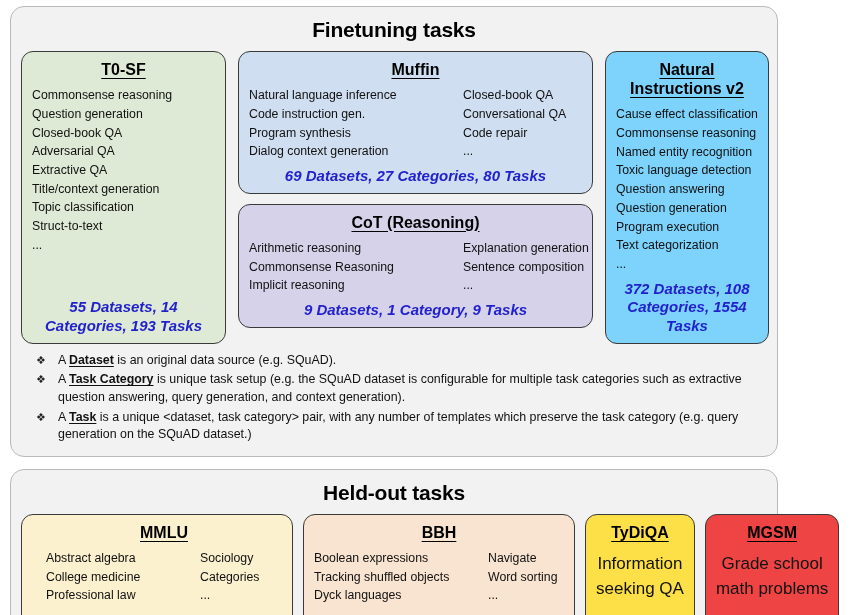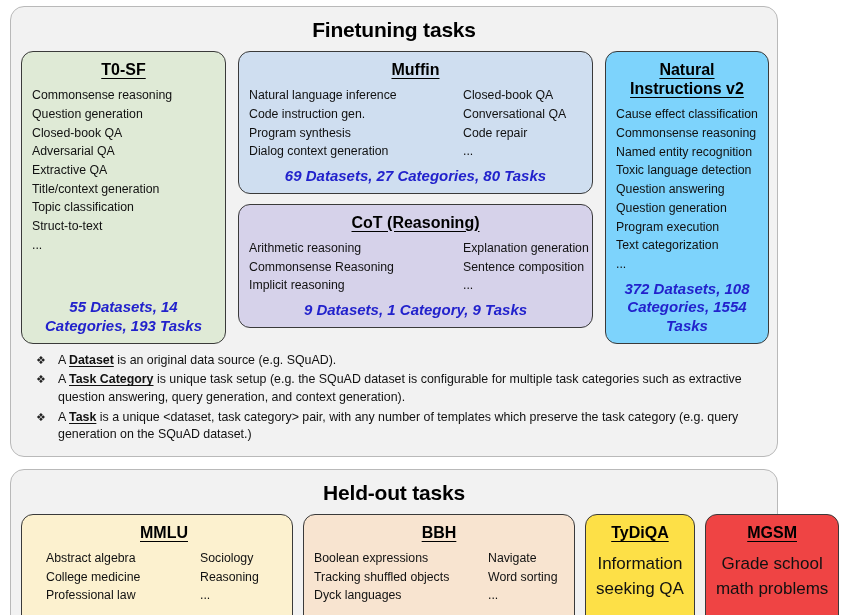--- a/index.html
+++ b/index.html
@@ -258,21 +258,21 @@
     <div class="section-title">Held-out tasks</div>
 
     <div class="ho-grid">
 
       <div class="card c-mmlu card-mmlu">
         <div class="card-title">MMLU</div>
         <div class="items two-col">
           <div class="item">Abstract algebra</div>
           <div class="item">Sociology</div>
           <div class="item">College medicine</div>
-          <div class="item">Reasoning</div>
+          <div class="item">Categories</div>
           <div class="item">Professional law</div>
           <div class="item">...</div>
         </div>
         <div class="card-footer dark">57 tasks</div>
       </div>
 
       <div class="card c-bbh card-bbh">
         <div class="card-title">BBH</div>
         <div class="items two-col">
           <div class="item">Boolean expressions</div>

